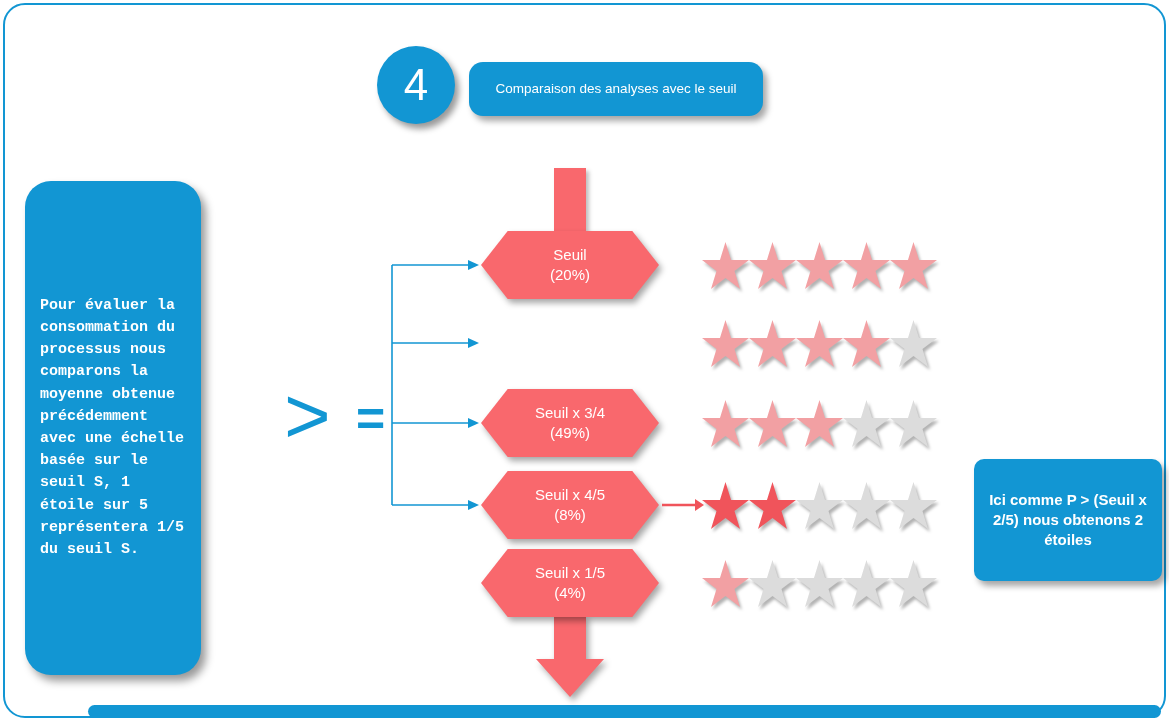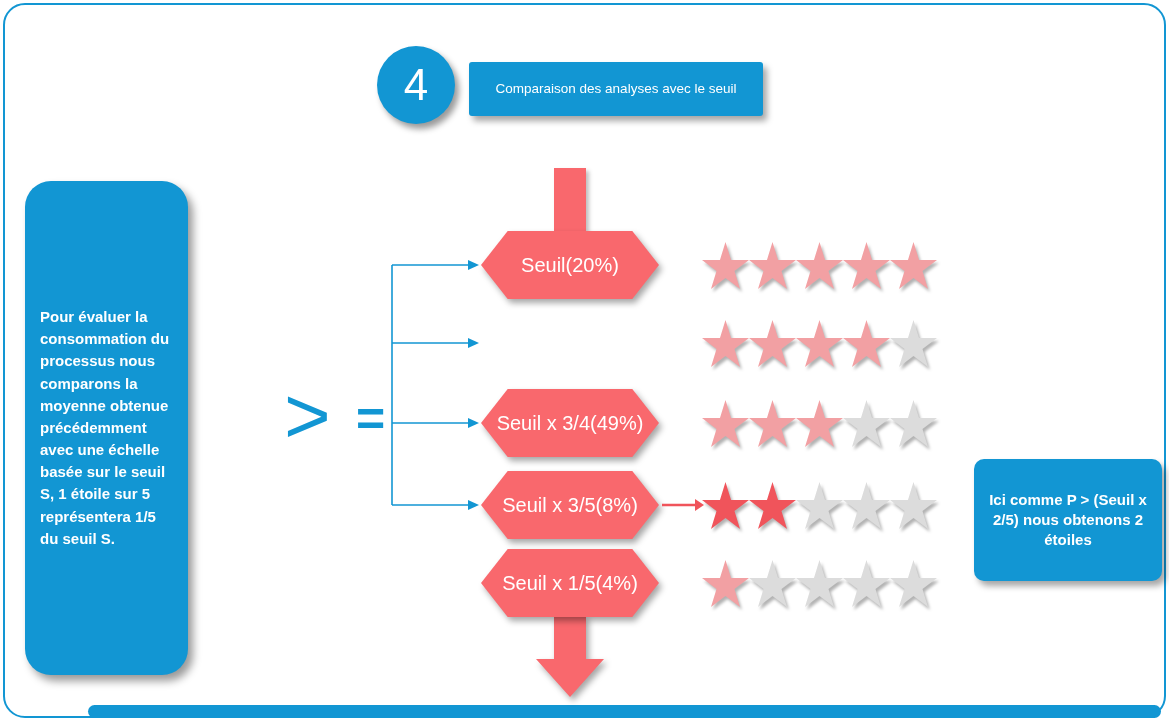--- a/index.html
+++ b/index.html
@@ -13,26 +13,26 @@
   body{background:#fff;font-family:"Liberation Sans",sans-serif;}
   .canvas{position:relative;width:1169px;height:721px;background:#fff;overflow:hidden;}
 
   .frame{position:absolute;inset:3px;border:2px solid var(--blue);border-radius:22px;pointer-events:none;}
   .bottom-bar{position:absolute;left:88px;top:705px;width:1073px;height:13px;background:var(--blue);border-radius:7px;}
 
   .step-circle{position:absolute;left:377px;top:46px;width:78px;height:78px;border-radius:50%;
     background:var(--blue);color:#fff;display:flex;align-items:center;justify-content:center;
     font-size:44px;box-shadow:4px 5px 6px rgba(0,0,0,.40);}
   .title-box{position:absolute;left:469px;top:62px;width:294px;height:54px;background:var(--blue);
-    border-radius:3px;color:#fff;display:flex;align-items:center;justify-content:center;text-align:center;
+    border-radius:14px;color:#fff;display:flex;align-items:center;justify-content:center;text-align:center;
     font-size:13.5px;line-height:1.35;padding:4px 18px;box-shadow:4px 5px 6px rgba(0,0,0,.35);}
 
-  .left-panel{position:absolute;left:25px;top:181px;width:163px;height:494px;background:var(--blue);
+  .left-panel{position:absolute;left:25px;top:181px;width:176px;height:494px;background:var(--blue);
     border-radius:26px;color:#fff;display:flex;align-items:center;padding:16px 15px;
-    box-shadow:5px 6px 8px rgba(0,0,0,.40);}
+    box-shadow:5px 6px 8px rgba(0,0,0,.40);font-family:Liberation Mono, monospace;}
   .left-panel p{font-size:15px;font-weight:bold;line-height:1.48;}
 
   .cylinder{position:absolute;left:211px;top:379px;width:66px;height:86px;
     filter:drop-shadow(3px 4px 3px rgba(0,0,0,.35));}
   .cylinder svg{display:block;width:100%;height:100%;}
 
   .op-gt{position:absolute;left:284px;top:374px;font-size:80px;line-height:84px;color:var(--blue);}
   .op-eq{position:absolute;left:356px;top:392px;font-size:50px;line-height:54px;font-weight:bold;color:var(--blue);}
 
   .connectors{position:absolute;left:380px;top:255px;width:110px;height:265px;}
@@ -42,22 +42,22 @@
   .top-red-bar{position:absolute;left:554px;top:168px;width:32px;height:64px;background:var(--salmon);
     box-shadow:3px 3px 4px rgba(0,0,0,.25);}
   .bottom-arrow{position:absolute;left:530px;top:615px;width:80px;height:84px;
     filter:drop-shadow(3px 4px 3px rgba(0,0,0,.35));}
   .bottom-arrow polygon{fill:var(--salmon);}
 
   .hex-wrap{position:absolute;left:481px;width:178px;height:68px;
     filter:drop-shadow(3px 4px 3px rgba(0,0,0,.35));}
   .hex{width:100%;height:100%;background:var(--salmon);color:#fff;
     clip-path:polygon(15% 0%,85% 0%,100% 50%,85% 100%,15% 100%,0% 50%);
-    display:flex;align-items:center;justify-content:center;text-align:right;
-    font-size:20px;line-height:1.35;}
+    display:flex;flex-direction:column;align-items:center;justify-content:center;text-align:right;
+    font-size:15px;line-height:1.35;}
 
   .star-row{position:absolute;left:702px;height:47px;display:flex;}
   .star{display:inline-block;width:47px;height:47px;filter:drop-shadow(2px 3px 1.5px rgba(0,0,0,.30));}
   .star svg{display:block;width:100%;height:100%;}
   .star polygon{fill:currentColor;}
   .star.on{color:var(--star-on);}
   .star.hl{color:var(--star-hl);}
   .star.off{color:var(--star-off);}
 
   .red-arrow{position:absolute;left:661px;top:495px;width:44px;height:20px;}
@@ -116,21 +116,21 @@
     </div>
   </div>
   <div class="hex-wrap" style="top:389px">
     <div class="hex">
       <div>Seuil x 3/4</div>
       <div>(49%)</div>
     </div>
   </div>
   <div class="hex-wrap" style="top:471px">
     <div class="hex">
-      <div>Seuil x 3/5</div>
+      <div>Seuil x 4/5</div>
       <div>(8%)</div>
     </div>
   </div>
   <div class="hex-wrap" style="top:549px">
     <div class="hex">
       <div>Seuil x 1/5</div>
       <div>(4%)</div>
     </div>
   </div>
 

